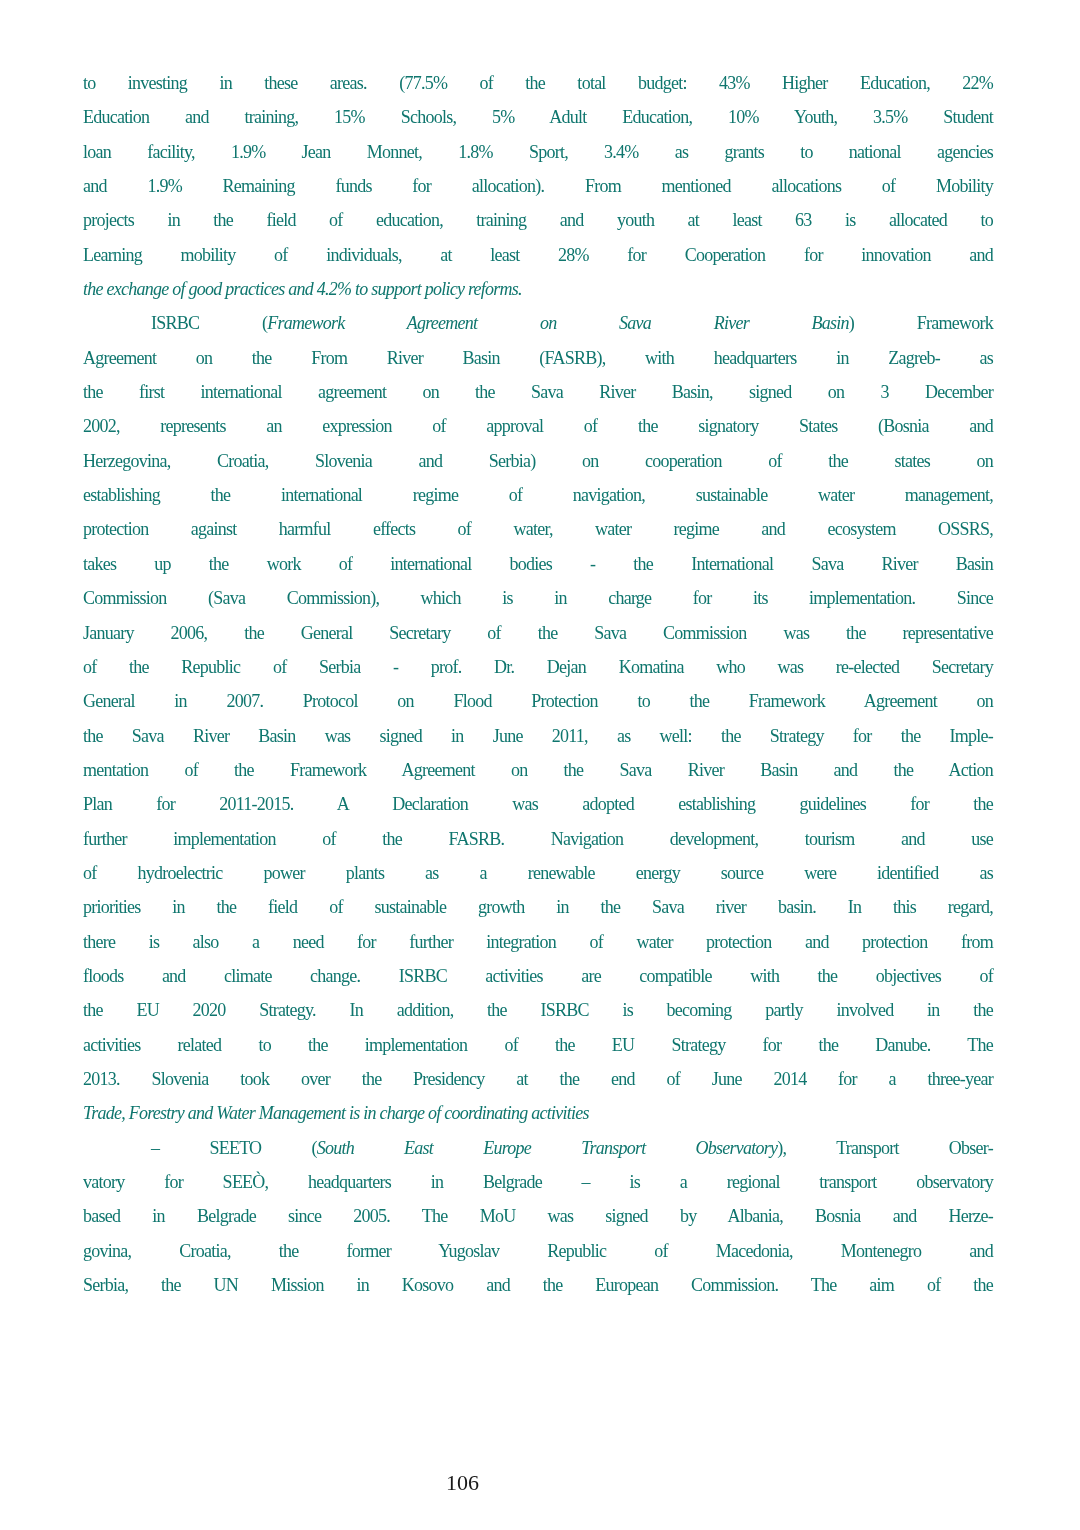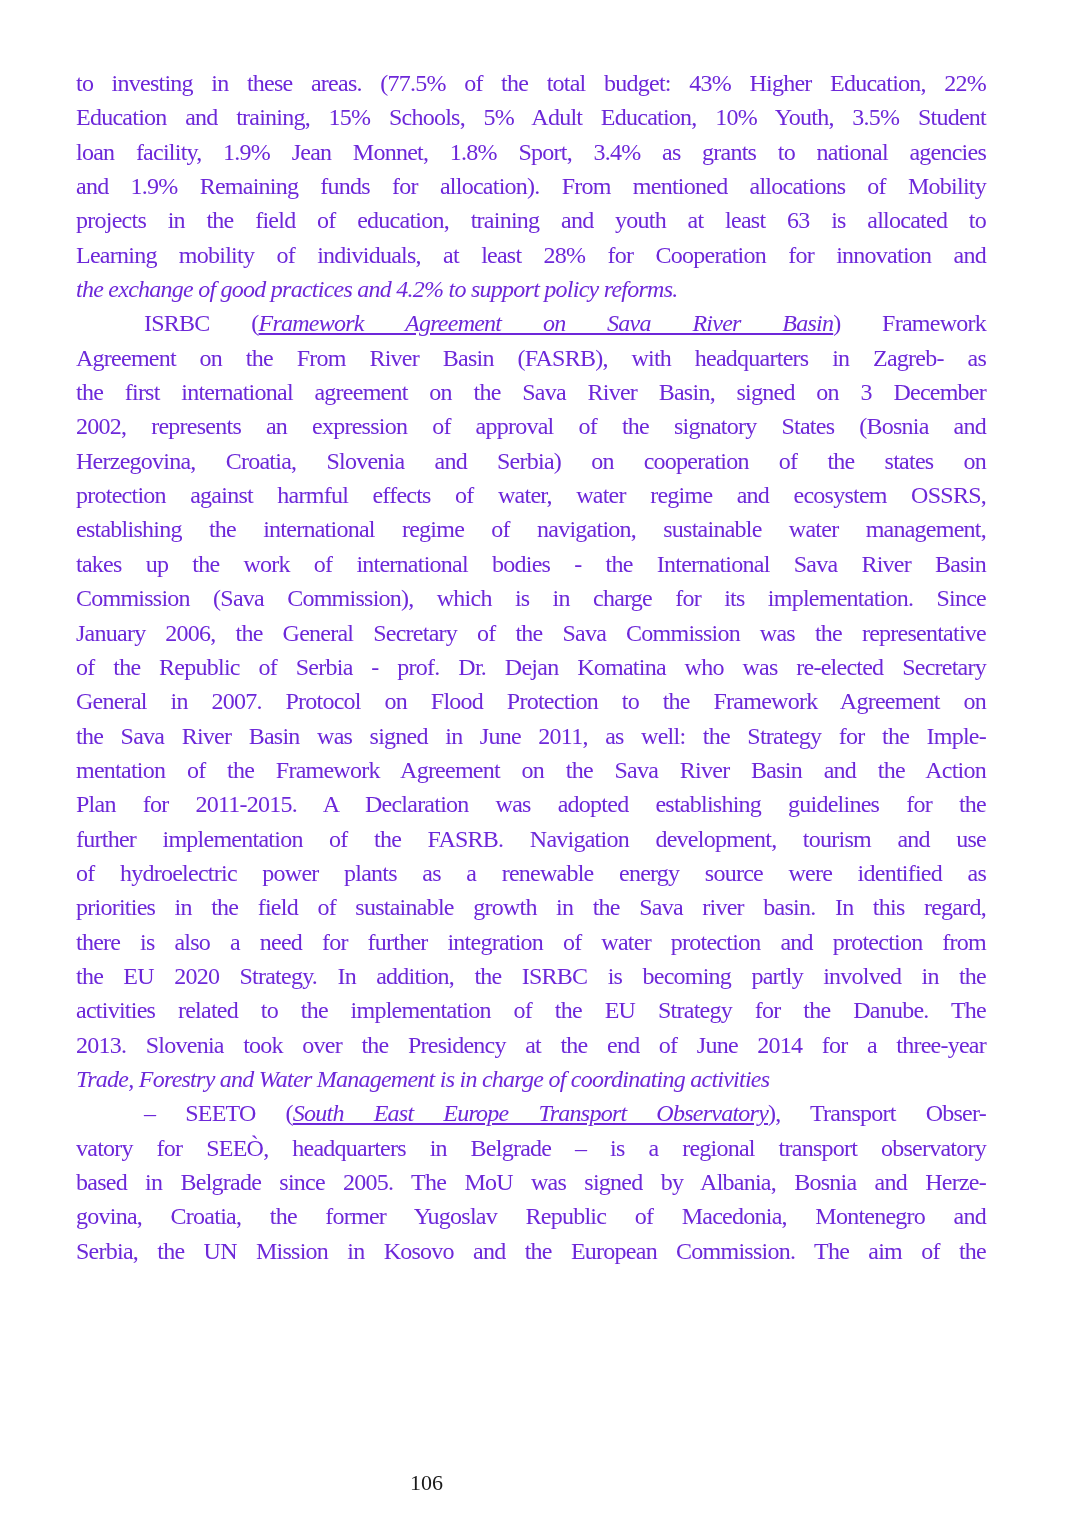--- a/index.html
+++ b/index.html
@@ -1,30 +1,30 @@
 <!DOCTYPE html>
 <html><head>
 <meta charset="utf-8">
 <style>
   html, body { margin: 0; padding: 0; background: #ffffff; }
   body { width: 1080px; height: 1530px; position: relative; overflow: hidden; }
   .page {
-    position: absolute; left: 76px; top: 66px; width: 910px;
+    position: absolute; left: 83px; top: 66px; width: 910px;
     font-family: "Liberation Serif", serif;
-    font-size: 24px; line-height: 34.35px; color: #6d28d9;
+    font-size: 18px; line-height: 34.35px; color: #0f766e;
     letter-spacing: -0.75px;
   }
   .line { display: block; height: 34.35px; white-space: nowrap; text-align: justify; text-align-last: justify; }
   .line.last { text-align-last: left; font-style: italic; }
   .indent { padding-left: 68px; }
-  em { font-style: italic; text-decoration: underline; }
+  em { font-style: italic; }
   .footer {
     position: absolute; left: 0; width: 853px; top: 1470px;
     text-align: center; font-family: "Liberation Serif", serif;
-    font-size: 22px; color: #1a1a1a;
+    font-size: 22px; color: #1a1a1a; padding-left: 36px;
   }
 </style>
 </head>
 <body>
 
 <div class="page">
 
   <div>
     <span class="line">to investing in these areas. (77.5% of the total budget: 43% Higher Education, 22%</span>
     <span class="line">Education and training, 15% Schools, 5% Adult Education, 10% Youth, 3.5% Student</span>
@@ -34,34 +34,35 @@
     <span class="line">Learning mobility of individuals, at least 28% for Cooperation for innovation and</span>
     <span class="line last">the exchange of good practices and 4.2% to support policy reforms.</span>
   </div>
 
   <div>
     <span class="line indent"><span>ISRBC (</span><em>Framework Agreement on Sava River Basin</em><span>) Framework</span></span>
     <span class="line">Agreement on the From River Basin (FASRB), with headquarters in Zagreb- as</span>
     <span class="line">the first international agreement on the Sava River Basin, signed on 3 December</span>
     <span class="line">2002, represents an expression of approval of the signatory States (Bosnia and</span>
     <span class="line">Herzegovina, Croatia, Slovenia and Serbia) on cooperation of the states on</span>
+    <span class="line">establishing the international regime of navigation, sustainable water management,</span>
     <span class="line">protection against harmful effects of water, water regime and ecosystem OSSRS,</span>
-    <span class="line">establishing the international regime of navigation, sustainable water management,</span>
     <span class="line">takes up the work of international bodies - the International Sava River Basin</span>
     <span class="line">Commission (Sava Commission), which is in charge for its implementation. Since</span>
     <span class="line">January 2006, the General Secretary of the Sava Commission was the representative</span>
     <span class="line">of the Republic of Serbia - prof. Dr. Dejan Komatina who was re-elected Secretary</span>
     <span class="line">General in 2007.  Protocol on Flood Protection to the Framework Agreement on</span>
     <span class="line">the Sava River Basin was signed in June 2011, as well: the Strategy for the Imple-</span>
     <span class="line">mentation of the Framework Agreement on the Sava River Basin and the Action</span>
     <span class="line">Plan for 2011-2015. A Declaration was adopted establishing guidelines for the</span>
     <span class="line">further implementation of the FASRB. Navigation development, tourism and use</span>
     <span class="line">of hydroelectric power plants as a renewable energy source were identified as</span>
     <span class="line">priorities in the field of sustainable growth in the Sava river basin. In this regard,</span>
     <span class="line">there is also a need for further integration of water protection and protection from</span>
+    <span class="line">floods and climate change. ISRBC activities are compatible with the objectives of</span>
     <span class="line">the EU 2020 Strategy. In addition, the ISRBC is becoming partly involved in the</span>
     <span class="line">activities related to the implementation of the EU Strategy for the Danube. The</span>
     <span class="line">2013. Slovenia took over the Presidency at the end of June 2014 for a three-year</span>
     <span class="line last">Trade, Forestry and Water Management is in charge of coordinating activities</span>
   </div>
 
   <div>
     <span class="line indent"><span>– SEETO (</span><em>South East Europe Transport Observatory</em><span>), Transport Obser-</span></span>
     <span class="line">vatory for SEEÒ, headquarters in Belgrade – is a regional transport observatory</span>
     <span class="line">based in Belgrade since 2005. The MoU was signed by Albania, Bosnia and Herze-</span>

